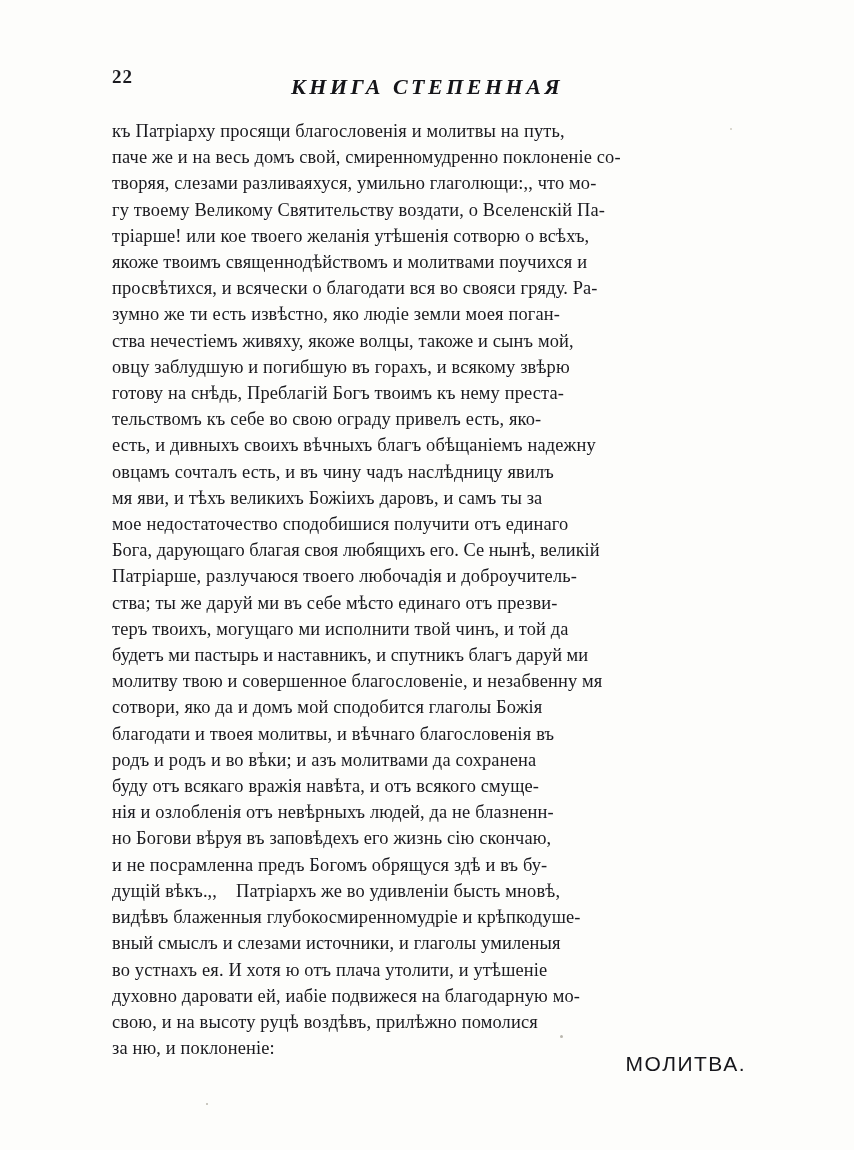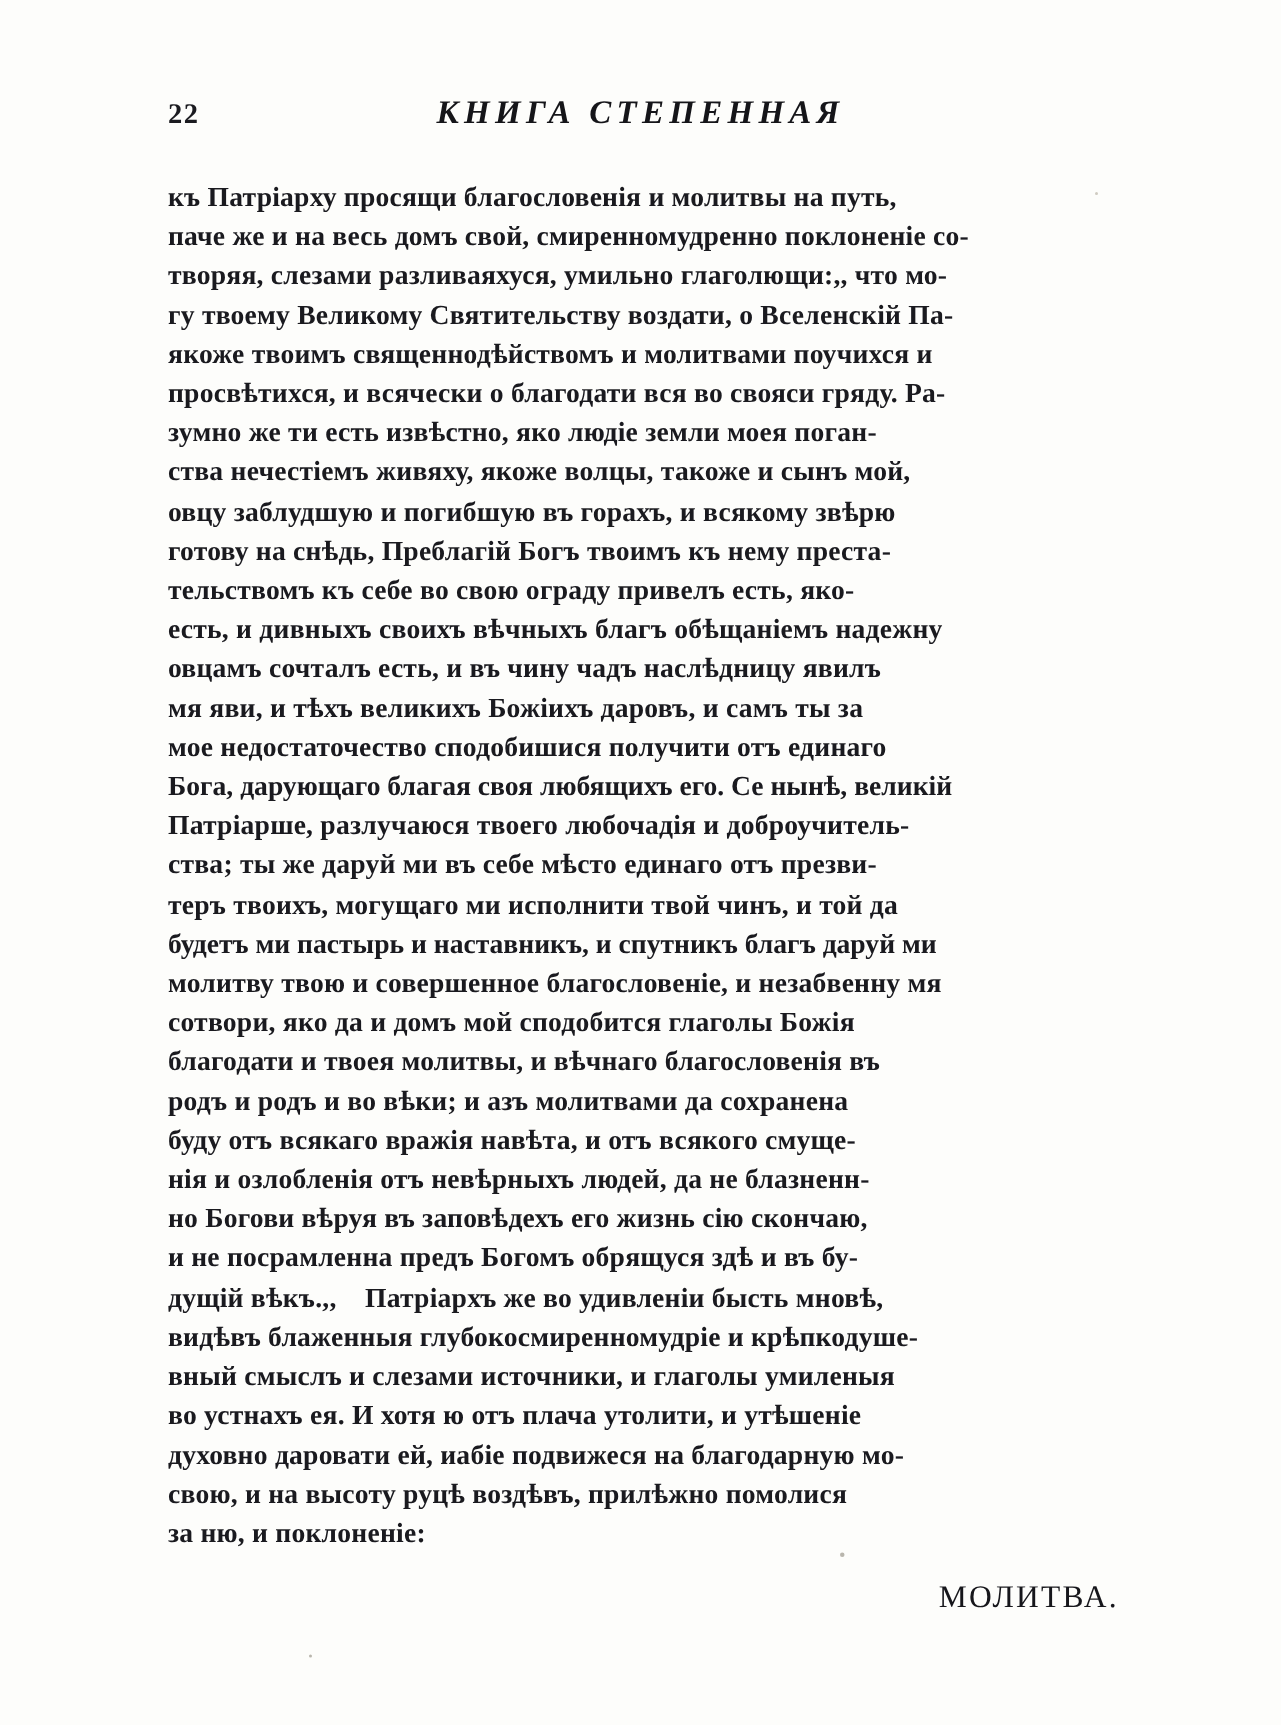--- a/index.html
+++ b/index.html
@@ -29,21 +29,21 @@
     top: 4px;
     font-family: "Liberation Serif", serif;
     font-size: 19px;
     font-weight: bold;
     letter-spacing: 1px;
     color: #1b1b20;
   }
   .running-title {
     position: absolute;
     left: 0;
-    top: 0;
+    top: 12px;
     width: 854px;
     text-align: center;
     font-family: "Liberation Serif", serif;
     font-style: italic;
     font-weight: bold;
     font-size: 22px;
     letter-spacing: 3.5px;
     color: #151519;
   }
   .body-block {
@@ -55,28 +55,27 @@
   .body-line {
     display: block;
     width: 634px;
     font-family: "Liberation Serif", serif;
     font-size: 18.4px;
     line-height: 26.2px;
     letter-spacing: 0.15px;
     white-space: pre;
     color: #1a1a1f;
     text-rendering: optimizeLegibility;
-    font-weight: bold;
   }
   .body-line.tight { letter-spacing: 0px; }
   .colophon {
     position: absolute;
     right: 108px;
     top: 1052px;
-    font-family: Liberation Serif, serif;
+    font-family: Liberation Sans, sans-serif;
     font-size: 21px;
     letter-spacing: 1.5px;
     color: #16161b;
     text-align: right;
   }
   .speck {
     position: absolute;
     width: 3px;
     height: 3px;
     border-radius: 50%;
@@ -94,20 +93,21 @@
   <div class="page-header">
     <div class="folio">22</div>
     <div class="running-title">КНИГА СТЕПЕННАЯ</div>
   </div>
 
   <div class="body-block">
     <span class="body-line">къ Патріарху просящи благословенія и молитвы на путь,</span>
     <span class="body-line">паче же и на весь домъ свой, смиренномудренно поклоненіе со-</span>
     <span class="body-line">творяя, слезами разливаяхуся, умильно глаголющи:,, что мо-</span>
     <span class="body-line">гу твоему Великому Святительству воздати, о Вселенскій Па-</span>
+    <span class="body-line">тріарше! или кое твоего желанія утѣшенія сотворю о всѣхъ,</span>
     <span class="body-line">якоже твоимъ священнодѣйствомъ и молитвами поучихся и</span>
     <span class="body-line">просвѣтихся, и всячески о благодати вся во свояси гряду. Ра-</span>
     <span class="body-line">зумно же ти есть извѣстно, яко людіе земли моея поган-</span>
     <span class="body-line">ства нечестіемъ живяху, якоже волцы, такоже и сынъ мой,</span>
     <span class="body-line">овцу заблудшую и погибшую въ горахъ, и всякому звѣрю</span>
     <span class="body-line">готову на снѣдь, Преблагій Богъ твоимъ къ нему преста-</span>
     <span class="body-line">тельствомъ къ себе во свою ограду привелъ есть, яко-</span>
     <span class="body-line">есть, и дивныхъ своихъ вѣчныхъ благъ обѣщаніемъ надежну</span>
     <span class="body-line">овцамъ сочталъ есть, и въ чину чадъ наслѣдницу явилъ</span>
     <span class="body-line">мя яви, и тѣхъ великихъ Божіихъ даровъ, и самъ ты за</span>

